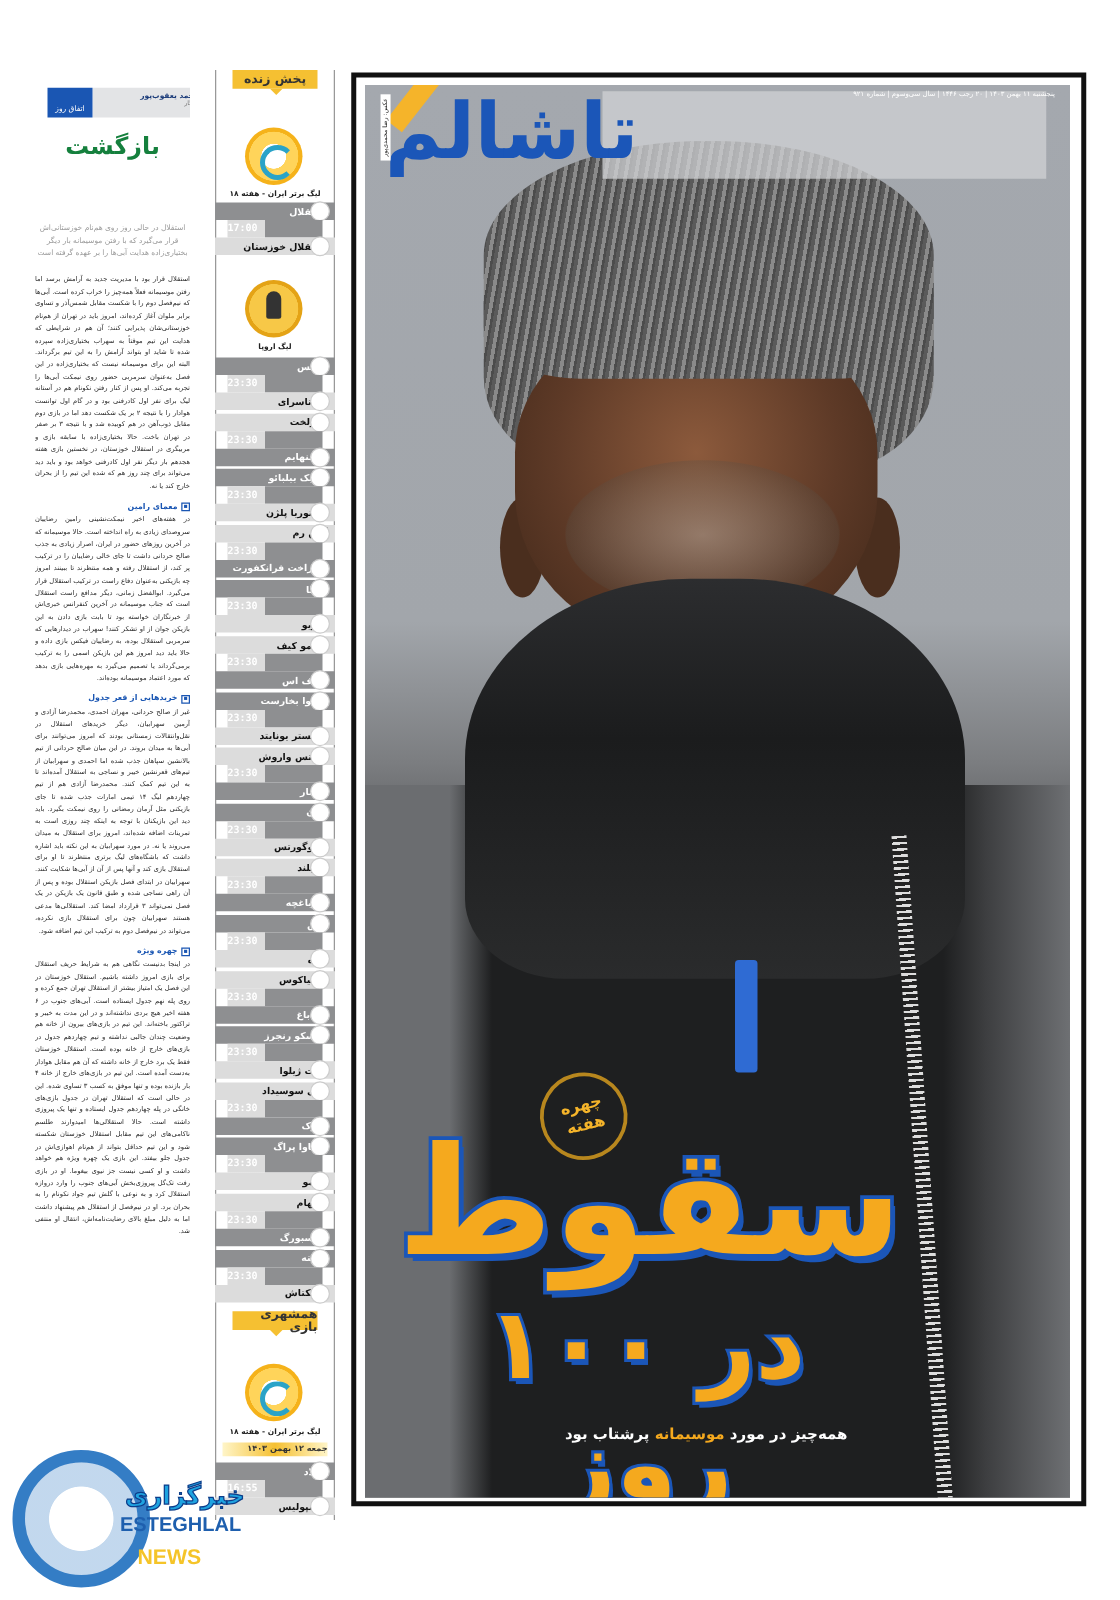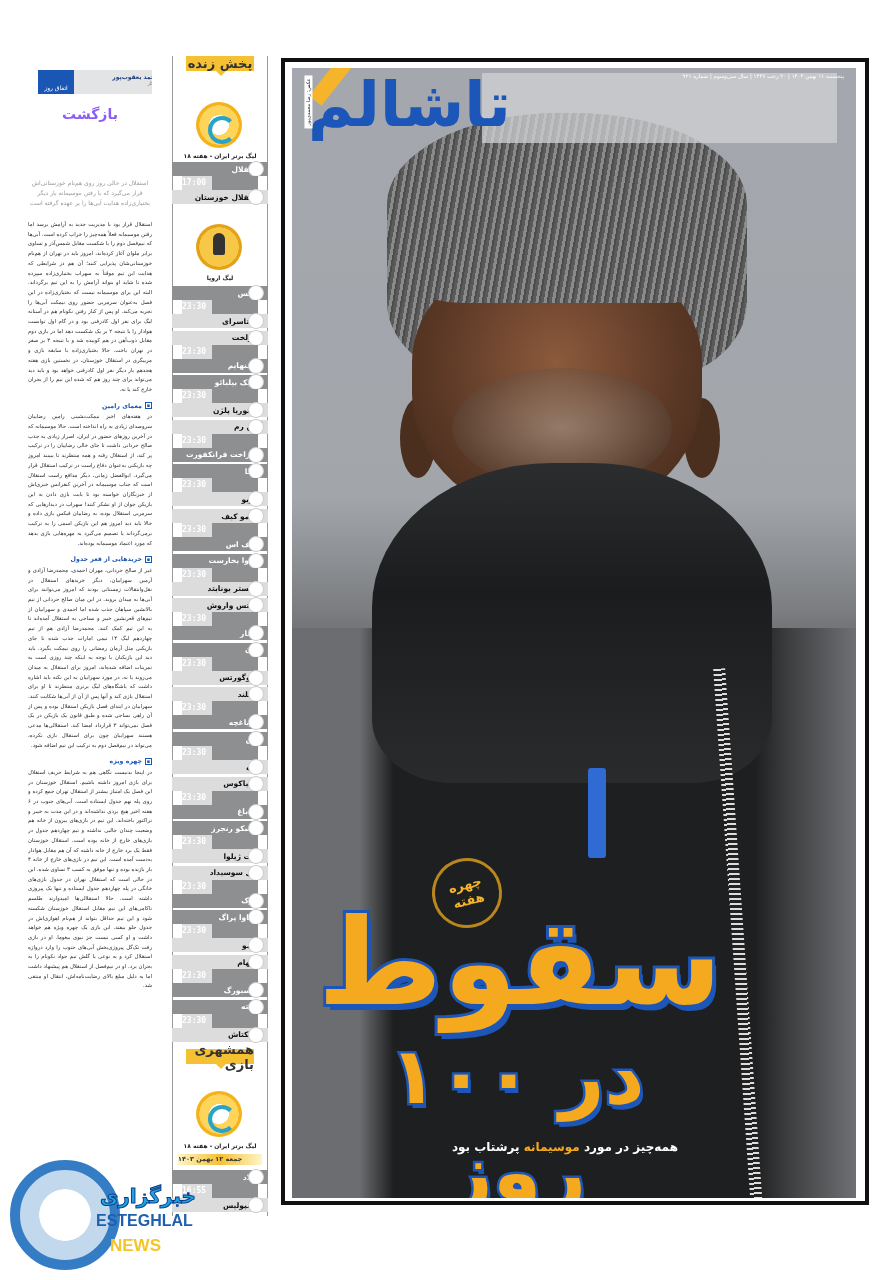--- a/index.html
+++ b/index.html
@@ -8,41 +8,41 @@
 
   
   .article { position: absolute; left: 28px; top: 70px; width: 124px; height: 1150px; overflow: hidden; }
   .byline { position: absolute; left: 10px; top: 0px; width: 137px; height: 24px; display: flex; direction: ltr; }
   .byline .tag { background: #1a56b3; color: #fff; font-size: 6px; width: 36px; display:flex; align-items:flex-end; justify-content:center; padding-bottom:3px; position: relative; }
   .byline .tag::before { content:""; position:absolute; left:0; right:0; top:-8px; height:8px; background:#1a56b3; }
   .byline .who { background: #e3e4e6; flex: 1; padding: 3px 4px; text-align: right; direction: rtl; }
   .byline .who .n { font-size: 6px; font-weight: bold; color: #1c3c7a; display:block; }
   .byline .who .r { font-size: 5px; color: #777; display:block; }
 
-  .kicker { position: absolute; left: 0; top: 36px; width: 124px; text-align: center; font-weight: bold; font-size: 14px; color: #8b5cf6; }
+  .kicker { position: absolute; left: 0; top: 36px; width: 124px; text-align: center; font-weight: bold; font-size: 19px; color: #15803d; }
   .headline { position: absolute; left: 0; top: 58px; width: 124px; text-align: center; font-weight: bold; font-size: 34px; color: #1a56b3; line-height: 40px; }
   .lead { position: absolute; left: 0; top: 108px; width: 124px; text-align: center; font-size: 6px; line-height: 10px; color: #9a9a9a; }
 
   .body-text { position: absolute; left: 0; top: 150px; width: 124px; font-size: 5.4px; line-height: 9.7px; color: #2a2a2a; text-align: justify; }
   .body-text p { margin-bottom: 6px; }
   .body-text h4 { font-size: 6.3px; color: #1a56b3; font-weight: bold; margin: 4px 0 2px; display:flex; align-items:center; gap:3px; }
   .body-text h4 .bx { width: 7px; height: 7px; border: 1px solid #1a56b3; display:inline-block; font-size:5px; line-height:5px; text-align:center; color:#1a56b3; }
 
   
   .sched { position: absolute; left: 172px; top: 56px; width: 96px; height: 1160px; }
   .sched .rail { position: absolute; left: 0; right: 0; top: 0; bottom: 0; border-left: 1px solid #999; border-right: 1px solid #999; }
-  .pill { position: absolute; left: 14px; width: 68px; height: 15px; background: #f5c032; color: #333; font-size: 13px; font-weight: bold; display:flex; align-items:center; justify-content:center; }
+  .pill { position: absolute; left: 14px; width: 68px; height: 15px; background: #f5c032; color: #333; font-size: 10px; font-weight: bold; display:flex; align-items:center; justify-content:center; }
   .pill::after { content:""; position:absolute; bottom:-5px; left:30px; border-left:5px solid transparent; border-right:5px solid transparent; border-top:5px solid #f5c032; }
   .league-logo { position: absolute; left: 24px; width: 46px; height: 46px; border-radius: 50%; }
   .logo-pl { background: radial-gradient(circle at 50% 50%, #fff 0 30%, #ffd45a 31% 60%, #f5b21a 61%); }
   .logo-pl::before { content:""; position:absolute; left:12px; top:14px; width:20px; height:20px; border-radius:50%; border:4px solid #2aa3c8; border-right-color: transparent; }
   .logo-el { background: radial-gradient(circle at 50% 50%, #f7c847 0 60%, #e4a316 61%); }
   .logo-el::before { content:""; position:absolute; left:17px; top:9px; width:12px; height:22px; background:#333; border-radius:6px 6px 2px 2px; }
   .league-name { position: absolute; left: 4px; width: 88px; text-align: center; font-size: 6px; font-weight: bold; color: #222; }
-  .date-strip { position:absolute; left: 6px; width: 84px; height: 11px; background: linear-gradient(90deg,#fff5c8,#f5c032,#fff5c8); font-size:6.5px; font-weight:bold; text-align:left; color:#333; line-height:11px; }
+  .date-strip { position:absolute; left: 6px; width: 84px; height: 11px; background: linear-gradient(90deg,#fff5c8,#f5c032,#fff5c8); font-size:6.5px; font-weight:bold; text-align:right; color:#333; line-height:11px; }
 
   .match { position: absolute; left: 0; width: 96px; height: 44px; }
   .team { position: absolute; height: 14px; font-size: 7.5px; font-weight: bold; display: flex; align-items: center; padding: 0 6px; }
   .team.dark { background: #8e8f91; color: #fff; }
   .team.light { background: #dcdcdc; color: #111; }
   .team.t1 { left: 0; right: 0; top: 0; }
   .team.t2 { left: 0; right: 0; top: 28px; }
   .badge { position: absolute; right: 4px; width: 16px; height: 16px; border-radius: 50%; border: 1px solid #ccc; background: #fff; }
   .team .badge { top: -1px; }
   .time { position: absolute; left: 10px; right: 10px; top: 14px; height: 14px; background: linear-gradient(90deg, #dcdcdc 0 40%, #8e8f91 40%); font-size: 8px; font-weight: bold; color: #fff; text-align: left; line-height: 14px; direction: ltr; font-family: "DejaVu Sans Mono", monospace; }

